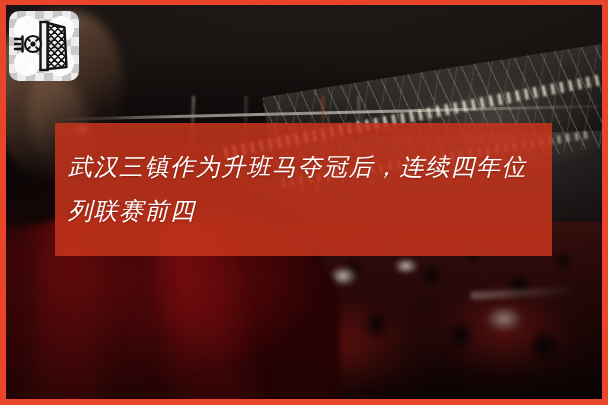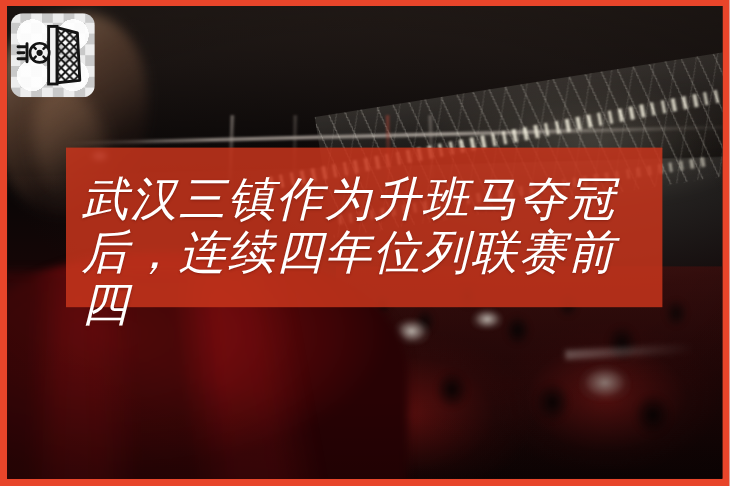--- a/index.html
+++ b/index.html
@@ -269,21 +269,21 @@
     background: rgba(198,52,28,0.86);
     z-index: 5;
   }
   .banner-text {
     position: absolute;
     left: 13px;
     top: 22px;
     width: 474px;
     color: #ffffff;
     font-family: "Liberation Serif", "DejaVu Serif", serif;
-    font-size: 39px;
+    font-size: 24px;
     line-height: 44px;
     letter-spacing: 1.5px;
     font-style: italic;
     font-weight: 400;
     text-shadow: 0 1px 2px rgba(90,16,8,0.45);
     white-space: pre-wrap;
   }
 
   
   .logo {

